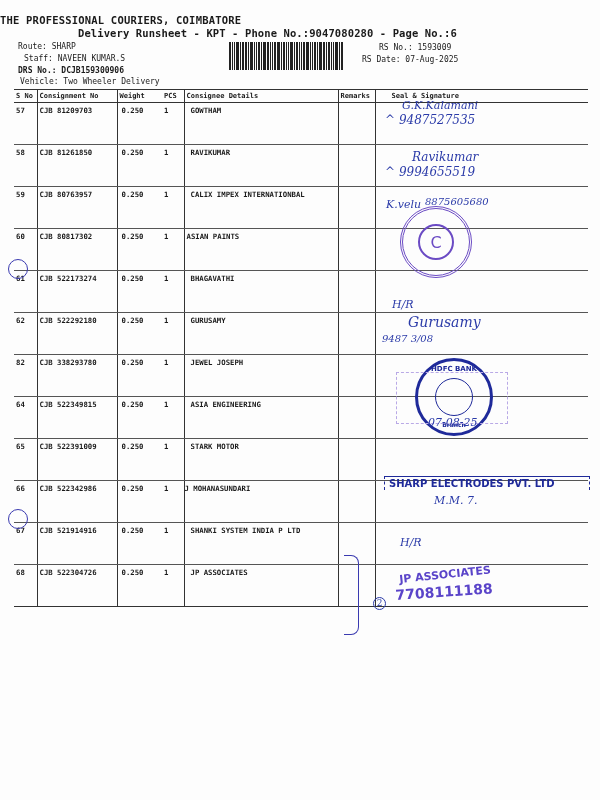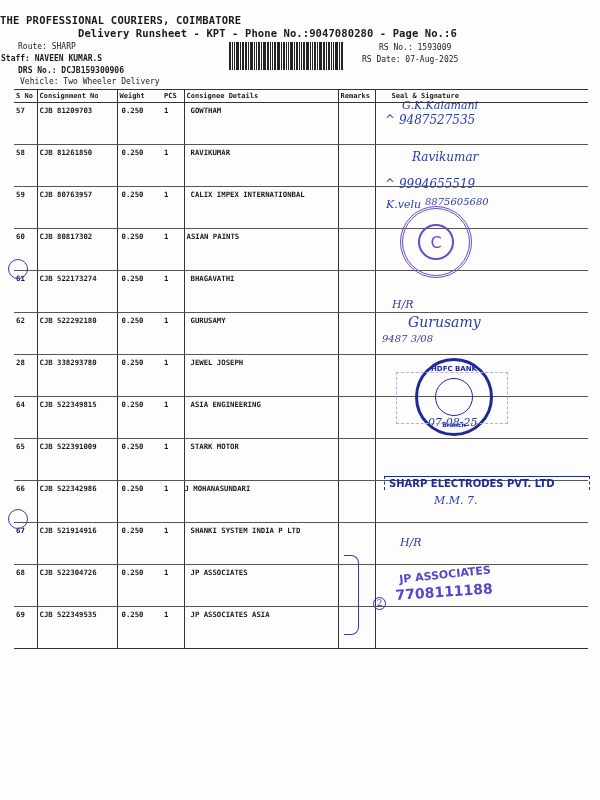--- a/index.html
+++ b/index.html
@@ -26,21 +26,21 @@
 </head>
 <body>
 
 <div class="abs title">THE PROFESSIONAL COURIERS, COIMBATORE</div>
 <div class="abs subtitle">Delivery Runsheet - KPT - Phone No.:9047080280 - Page No.:6</div>
 
 <div class="abs meta" style="left:18px;top:42px;">
   <span>Route:</span>
   <span>SHARP</span>
 </div>
-<div class="abs meta" style="left:1px;top:54px;font-weight:bold;text-align:right;">
+<div class="abs meta" style="left:24px;top:54px;font-weight:normal;text-align:right;">
   <span>Staff:</span>
   <span>NAVEEN KUMAR.S</span>
 </div>
 <div class="abs meta" style="left:18px;top:66px;font-weight:bold;">
   <span>DRS No.:</span>
   <span>DCJB159300906</span>
 </div>
 <div class="abs meta" style="left:20px;top:77px;">
   <span>Vehicle:</span>
   <span>Two Wheeler Delivery</span>
@@ -171,21 +171,21 @@
       <tr>
         <td>62</td>
         <td class="vl">CJB 522292180</td>
         <td class="vl" style="padding-left: 4px;">0.250</td>
         <td>1</td>
         <td class="vl" style="padding-left: 6px;">GURUSAMY</td>
         <td class="vl"></td>
         <td class="vl"></td>
       </tr>
       <tr>
-        <td>28</td>
+        <td>82</td>
         <td class="vl">CJB 338293780</td>
         <td class="vl" style="padding-left: 4px;">0.250</td>
         <td>1</td>
         <td class="vl" style="padding-left: 6px;">JEWEL JOSEPH</td>
         <td class="vl"></td>
         <td class="vl"></td>
       </tr>
       <tr>
         <td>64</td>
         <td class="vl">CJB 522349815</td>
@@ -224,37 +224,28 @@
       </tr>
       <tr>
         <td>68</td>
         <td class="vl">CJB 522304726</td>
         <td class="vl" style="padding-left: 4px;">0.250</td>
         <td>1</td>
         <td class="vl" style="padding-left: 6px;">JP ASSOCIATES</td>
         <td class="vl"></td>
         <td class="vl"></td>
       </tr>
-      <tr>
-        <td>69</td>
-        <td class="vl">CJB 522349535</td>
-        <td class="vl" style="padding-left: 4px;">0.250</td>
-        <td>1</td>
-        <td class="vl" style="padding-left: 6px;">JP ASSOCIATES ASIA</td>
-        <td class="vl"></td>
-        <td class="vl"></td>
-      </tr>
     </tbody>
 </table>
 
 <div class="sig" style="left:402px;top:99px;font-size:11px;">G.K.Kalamani</div>
 <div class="sig" style="left:385px;top:113px;font-size:12px;"><span>^ </span><span>9487527535</span></div>
 
 <div class="sig" style="left:412px;top:150px;font-size:12px;">Ravikumar</div>
-<div class="sig" style="left:385px;top:165px;font-size:12px;margin-top:12px;"><span>^ </span><span>9994655519</span></div>
+<div class="sig" style="left:385px;top:165px;font-size:12px;"><span>^ </span><span>9994655519</span></div>
 
 <div class="sig" style="left:386px;top:198px;font-size:11px;">K.velu</div>
 <div class="sig" style="left:425px;top:196px;font-size:10px;">8875605680</div>
 
 <div class="stamp-round" style="left:400px;top:206px;width:66px;height:66px;border:3px double #6b4bc4;font-size:5px;">
   <div class="stamp-round" style="position:relative;width:32px;height:32px;border:2px solid #6b4bc4;font-size:16px;">C</div>
 </div>
 
 <div class="sig" style="left:392px;top:298px;font-size:11px;">H/R</div>
 <div class="sig" style="left:408px;top:314px;font-size:14px;">Gurusamy</div>

